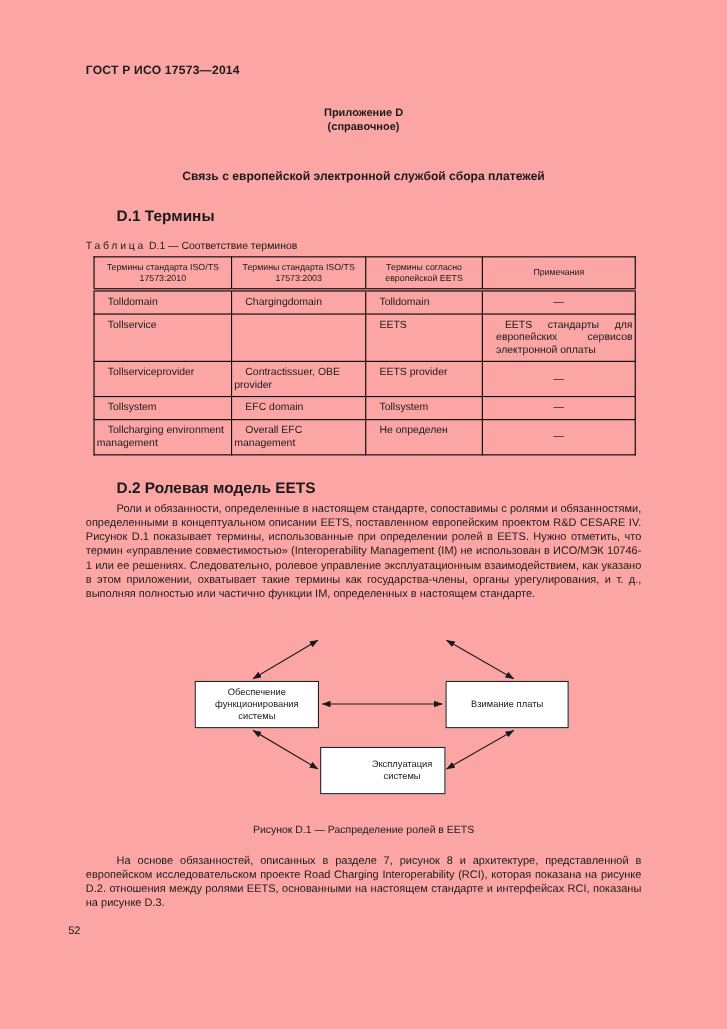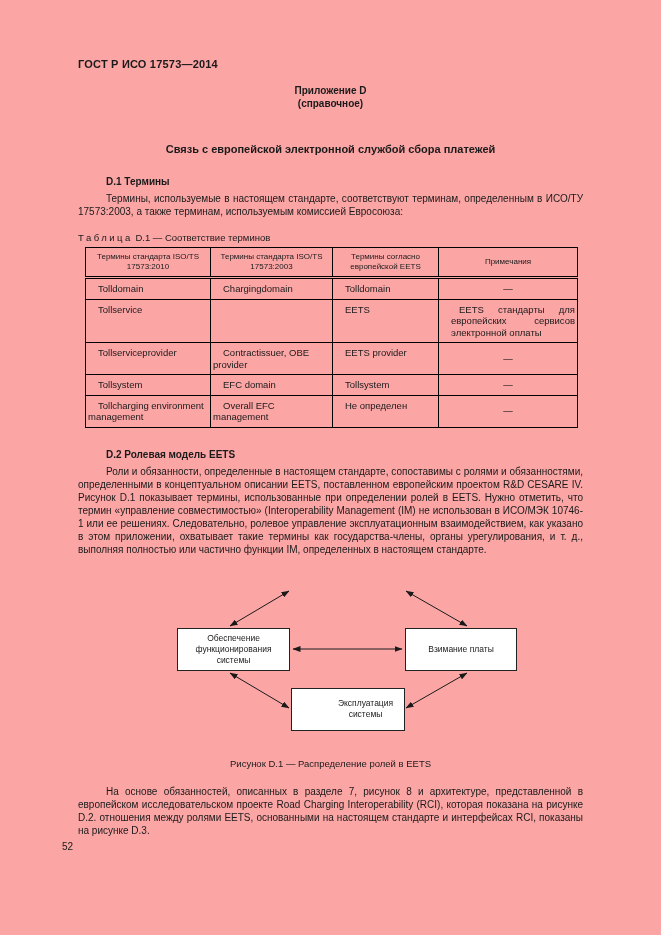--- a/index.html
+++ b/index.html
@@ -7,23 +7,23 @@
     position:relative;
     width:661px;height:935px;
     background:#fca5a5;
     color:#1a1a1a;
     font-family:"Liberation Sans", sans-serif;
     box-sizing:border-box;
     padding:58px 78px 0 78px;
     overflow:hidden;
   }
   .doc-header{font-size:11px;font-weight:bold;letter-spacing:.2px;}
-  .annex-block{text-align:center;margin-top:14px;font-weight:bold;font-size:10px;line-height:13px;}
+  .annex-block{text-align:center;margin-top:26px;font-weight:bold;font-size:10px;line-height:13px;}
   .doc-title{text-align:center;margin-top:33px;font-weight:bold;font-size:11px;}
-  .sect-heading{margin-top:21px;margin-left:28px;font-weight:bold;font-size:10px;}
+  .sect-heading{margin-top:21px;margin-left:28px;font-weight:bold;font-size:14px;}
   .para{
     margin-top:5px;font-size:10px;line-height:13px;
     text-align:justify;text-indent:28px;
   }
   .table-caption{margin-top:14px;font-size:9.5px;}
   .table-caption .spaced{letter-spacing:2.5px;}
   table.terms{
     border-collapse:collapse;margin-top:4px;margin-left:7px;
     width:492px;table-layout:fixed;
   }
@@ -68,21 +68,20 @@
   <div class="doc-header">ГОСТ Р ИСО 17573—2014</div>
 
   <div class="annex-block">
     <div>Приложение D</div>
     <div>(справочное)</div>
   </div>
 
   <div class="doc-title">Связь с европейской электронной службой сбора платежей</div>
 
   <div class="sect-heading">D.1  Термины</div>
-  <div class="para">Термины, используемые в настоящем стандарте, соответствуют терминам, определенным в ИСО/ТУ 17573:2003, а также терминам, используемым комиссией Евросоюза:</div>
 
   <div class="table-caption">
     <span class="spaced">Таблица</span>
     <span>D.1 — Соответствие терминов</span>
   </div>
 
   <table class="terms">
     <colgroup>
         <col class="c1">
         <col class="c2">

